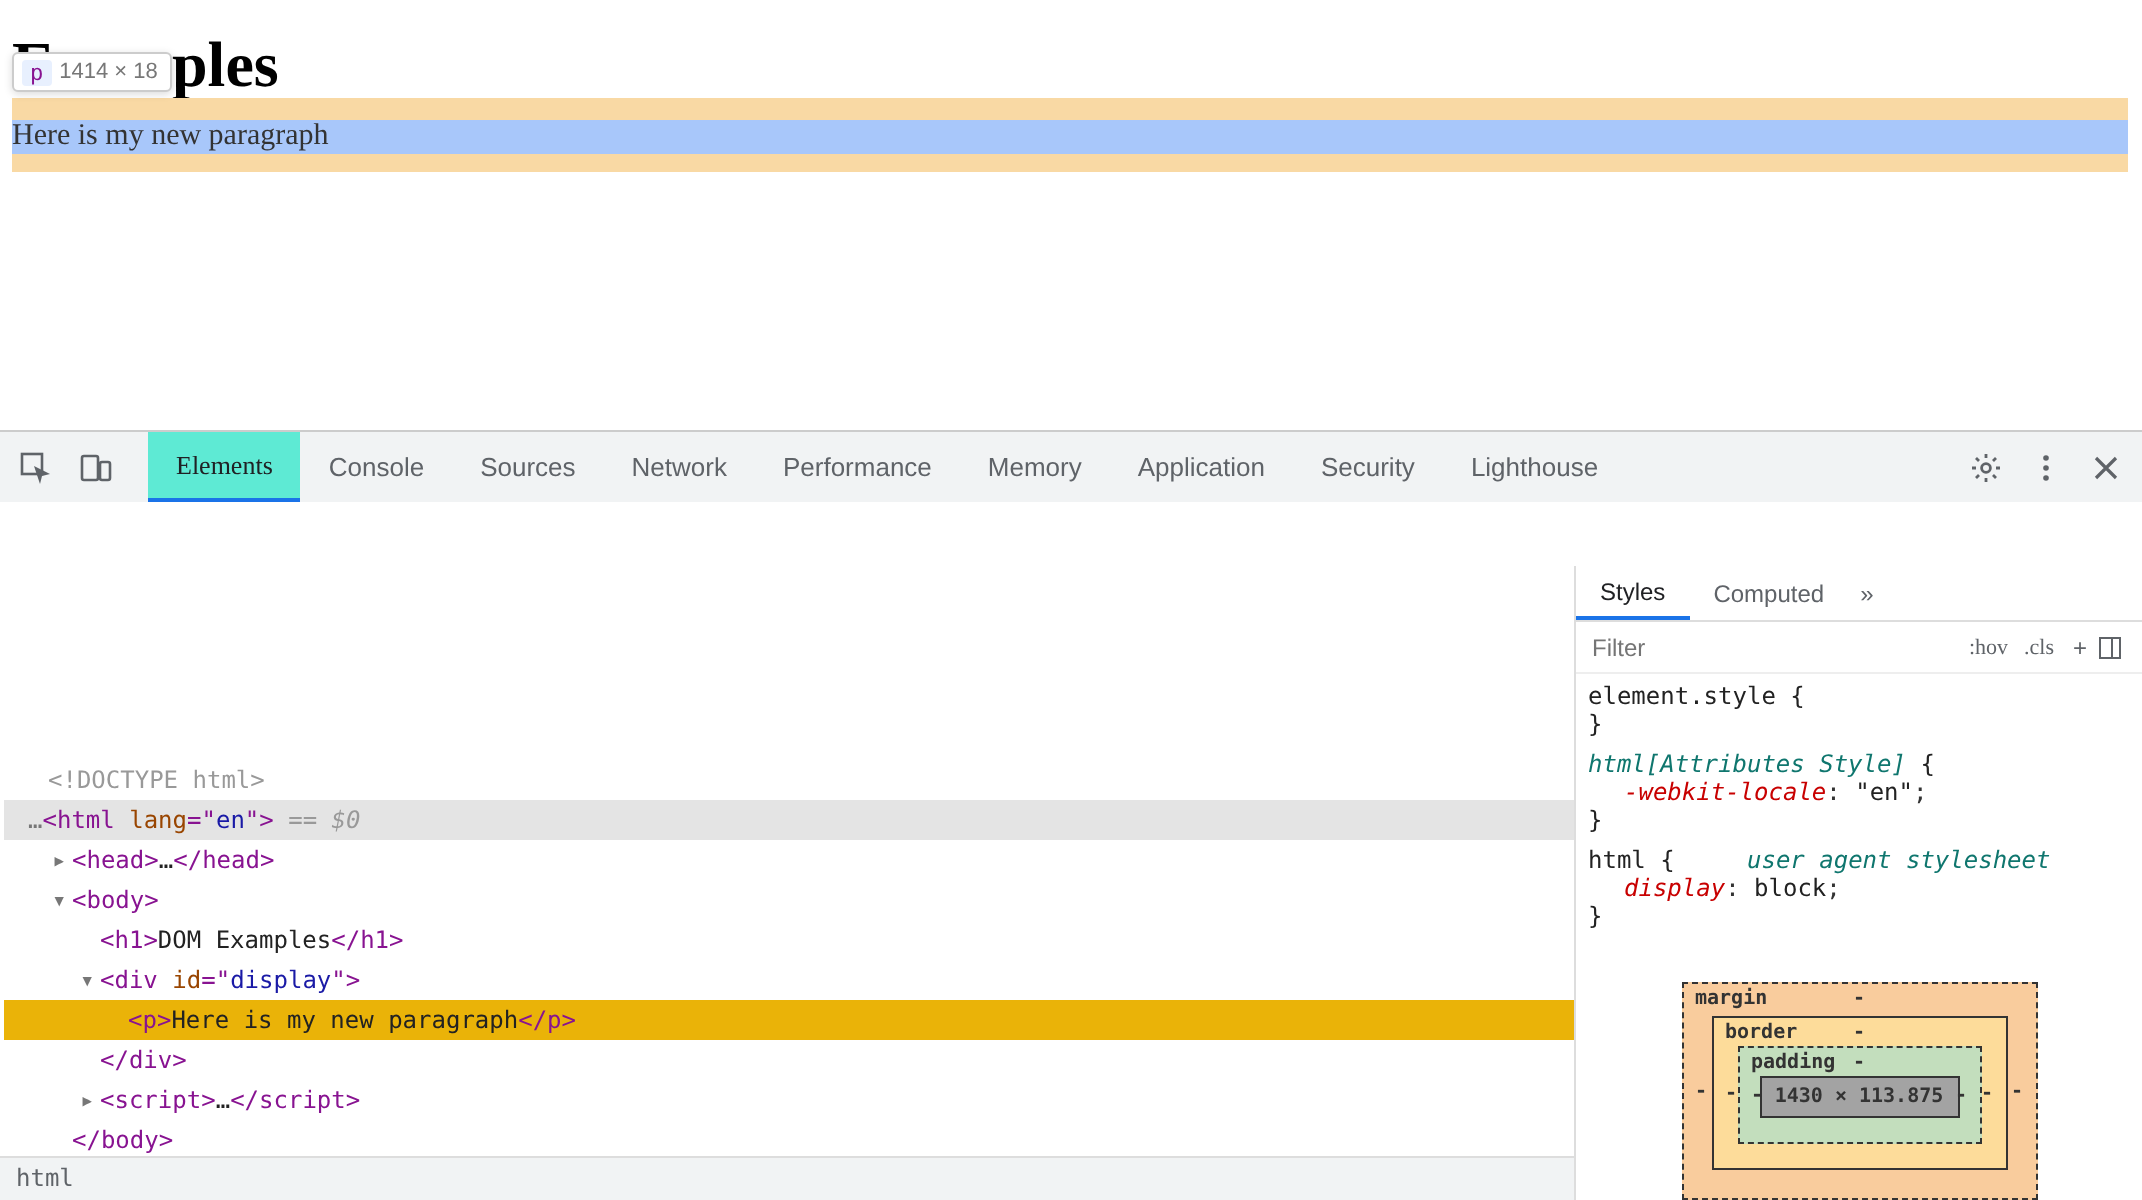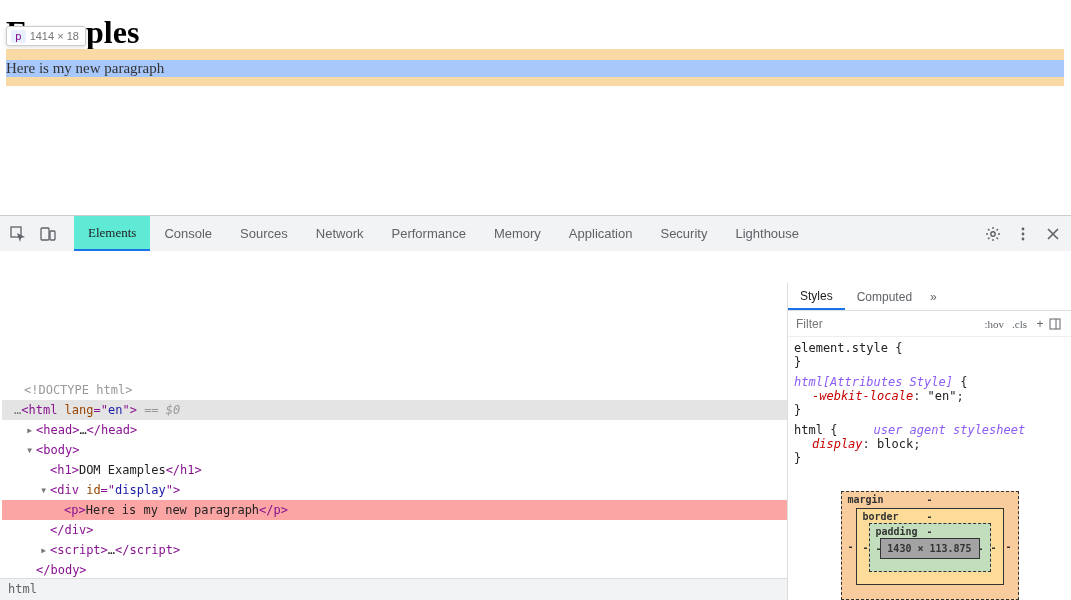--- a/index.html
+++ b/index.html
@@ -130,21 +130,21 @@
       position: relative;
       overflow: hidden;
     }
     .dom-lines { padding: 4px 0 0 2px; }
     .dom-line {
       padding: 1px 0 1px 12px;
       white-space: pre;
       line-height: 18px;
     }
     .dom-line.hovered {
-      background: #fca5a5;
+      background: #eab308;
     }
     .dom-line.rootsel {
       background: #e4e4e4;
     }
     .tri {
       display:inline-block; width:10px; color:#777;
     }
     .t-pun { color:#881391; }
     .t-tag { color:#881391; }
     .t-attr { color:#994500; }
@@ -211,21 +211,21 @@
     .rules {
       font-family: Menlo, Consolas, monospace;
       font-size:12px;
       padding: 4px 6px;
       overflow:auto;
     }
     .rules .sel { color:#222; }
     .rules .brace { color:#222;}
     .rules .prop { color:#c80000; font-style:italic;}
     .rules .val { color:#222;}
-    .rules .src { color:#8b5cf6; font-style: italic;}
+    .rules .src { color:#0f766e; font-style: italic;}
     .rules .block { margin-bottom:6px;}
     .rules .line { white-space: pre; }
     .rules .indent { padding-left: 18px;}
 
     .box-model {
       margin: 16px auto 0;
       width: 178px;
       font-family: Menlo, Consolas, monospace;
       font-size: 10px;
       text-align:center;

